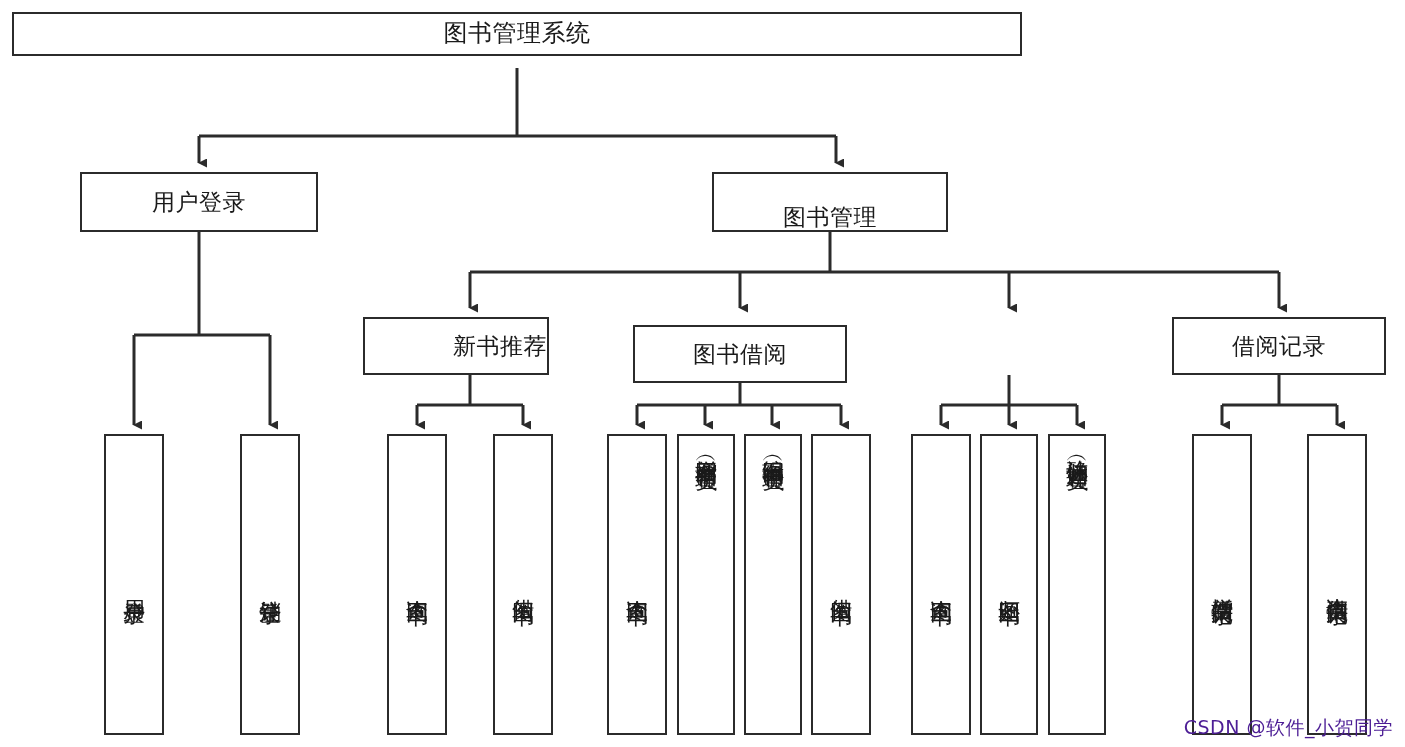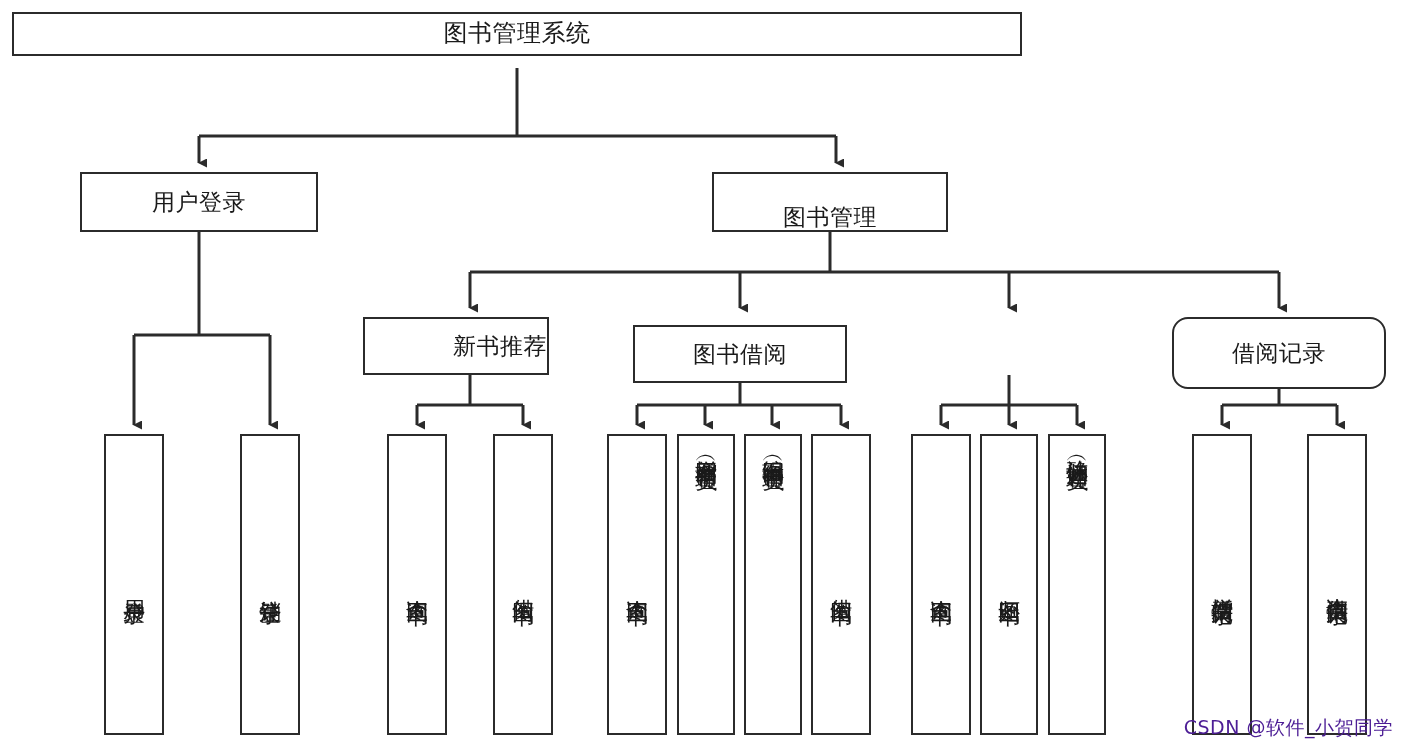--- a/index.html
+++ b/index.html
@@ -143,21 +143,21 @@
   <div class="node horiz" style="left:712px; top:172px; width:236px; height:60px;align-items:flex-end;">
     <span class="label">图书管理</span>
   </div>
 
   <div class="node horiz" style="left:363px; top:317px; width:186px; height:58px;justify-content:flex-end;">
     <span class="label">新书推荐</span>
   </div>
   <div class="node horiz" style="left:633px; top:317px; width:214px; height:58px;margin-top:8px;">
     <span class="label">图书借阅</span>
   </div>
-  <div class="node horiz" style="left:1172px; top:317px; width:214px; height:72px;border-radius:16px;">
+  <div class="node horiz" style="left:1172px; top:317px; width:214px; height:58px;">
     <span class="label">借阅记录</span>
   </div>
 
   <div class="node vert mid" style="left:104px; top:434px; width:60px; height:301px;">
     <span class="label">用户登录</span>
   </div>
   <div class="node vert mid" style="left:240px; top:434px; width:60px; height:301px;">
     <span class="label">注销登录</span>
   </div>
 

